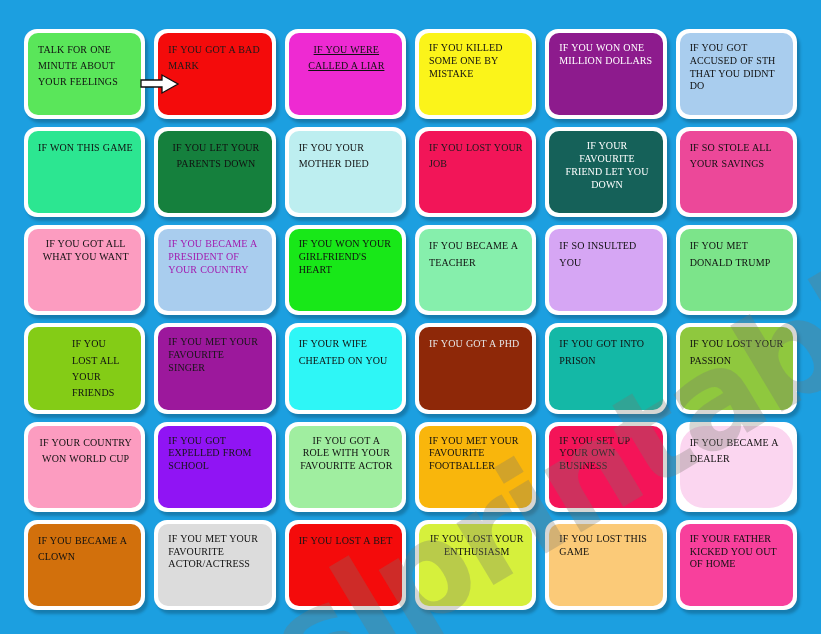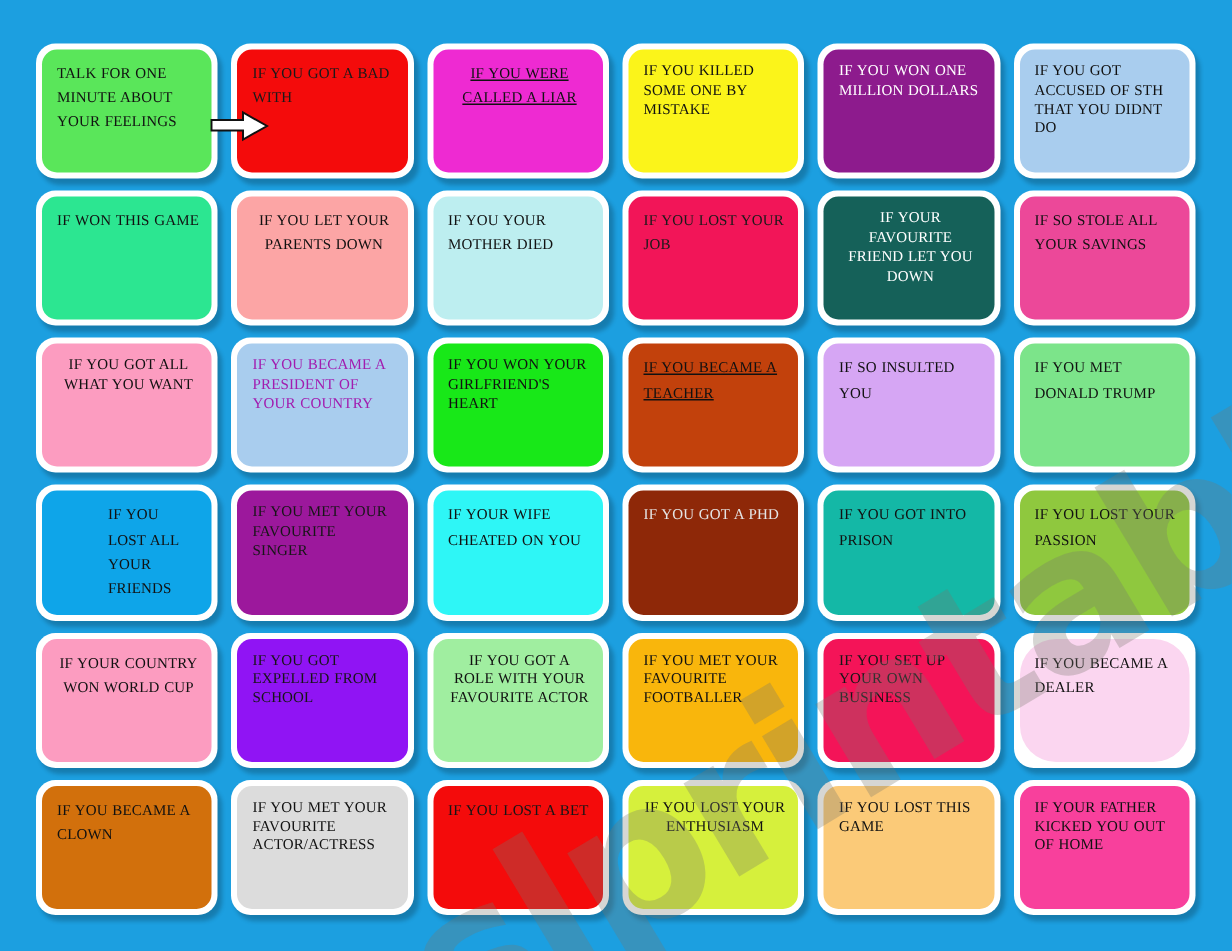--- a/index.html
+++ b/index.html
@@ -104,21 +104,21 @@
   </div>
 
   <div id="card-grid">
       <div class="card-outer">
         <div class="card-inner" style="background: rgb(90, 230, 90); color: rgb(17, 17, 17);">
           <span class="card-text">TALK FOR ONE MINUTE ABOUT YOUR FEELINGS</span>
         </div>
       </div>
       <div class="card-outer">
         <div class="card-inner" style="background: rgb(244, 11, 11); color: rgb(26, 26, 26);">
-          <span class="card-text">IF YOU GOT A BAD WITH</span>
+          <span class="card-text">IF YOU GOT A BAD MARK</span>
         </div>
       </div>
       <div class="card-outer">
         <div class="card-inner center" style="background: rgb(238, 42, 210); color: rgb(17, 17, 17); text-decoration: underline;">
           <span class="card-text">IF YOU WERE CALLED A LIAR</span>
         </div>
       </div>
       <div class="card-outer">
         <div class="card-inner tight" style="background: rgb(251, 244, 26); color: rgb(17, 17, 17);">
           <span class="card-text">IF YOU KILLED SOME ONE BY MISTAKE</span>
@@ -133,21 +133,21 @@
         <div class="card-inner tight" style="background: rgb(169, 205, 238); color: rgb(17, 17, 17);">
           <span class="card-text">IF YOU GOT ACCUSED OF STH THAT YOU DIDNT DO</span>
         </div>
       </div>
       <div class="card-outer">
         <div class="card-inner" style="background: rgb(44, 230, 145); color: rgb(17, 17, 17);">
           <span class="card-text">IF WON THIS GAME</span>
         </div>
       </div>
       <div class="card-outer">
-        <div class="card-inner center" style="background: #fca5a5; color: rgb(17, 17, 17);">
+        <div class="card-inner center" style="background: #15803d; color: rgb(17, 17, 17);">
           <span class="card-text">IF YOU LET YOUR PARENTS DOWN</span>
         </div>
       </div>
       <div class="card-outer">
         <div class="card-inner" style="background: rgb(189, 238, 240); color: rgb(17, 17, 17);">
           <span class="card-text">IF YOU YOUR MOTHER DIED</span>
         </div>
       </div>
       <div class="card-outer">
         <div class="card-inner" style="background: rgb(242, 21, 88); color: rgb(26, 26, 26);">
@@ -173,36 +173,36 @@
         <div class="card-inner tight" style="background: rgb(169, 205, 238); color: #a21caf;">
           <span class="card-text">IF YOU BECAME A PRESIDENT OF YOUR COUNTRY</span>
         </div>
       </div>
       <div class="card-outer">
         <div class="card-inner tight" style="background: rgb(24, 232, 24); color: rgb(17, 17, 17);">
           <span class="card-text">IF YOU WON YOUR GIRLFRIEND'S HEART</span>
         </div>
       </div>
       <div class="card-outer">
-        <div class="card-inner" style="background: #c2410c; color: rgb(17, 17, 17); text-decoration: underline;">
+        <div class="card-inner" style="background: #86efac; color: rgb(17, 17, 17);">
           <span class="card-text">IF YOU BECAME A TEACHER</span>
         </div>
       </div>
       <div class="card-outer">
         <div class="card-inner" style="background: rgb(214, 166, 244); color: rgb(17, 17, 17);">
           <span class="card-text">IF SO INSULTED YOU</span>
         </div>
       </div>
       <div class="card-outer">
         <div class="card-inner" style="background: rgb(124, 228, 138); color: rgb(17, 17, 17);">
           <span class="card-text">IF YOU MET DONALD TRUMP</span>
         </div>
       </div>
       <div class="card-outer">
-        <div class="card-inner" style="background: #0ea5e9; color: rgb(17, 17, 17); padding-left: 44px;">
+        <div class="card-inner" style="background: #84cc16; color: rgb(17, 17, 17); padding-left: 44px;">
           <span class="card-text">IF YOU LOST ALL YOUR FRIENDS</span>
         </div>
       </div>
       <div class="card-outer">
         <div class="card-inner tight" style="background: rgb(156, 24, 156); color: rgb(22, 22, 22);">
           <span class="card-text">IF YOU MET YOUR FAVOURITE SINGER</span>
         </div>
       </div>
       <div class="card-outer">
         <div class="card-inner" style="background: rgb(46, 246, 246); color: rgb(17, 17, 17);">

